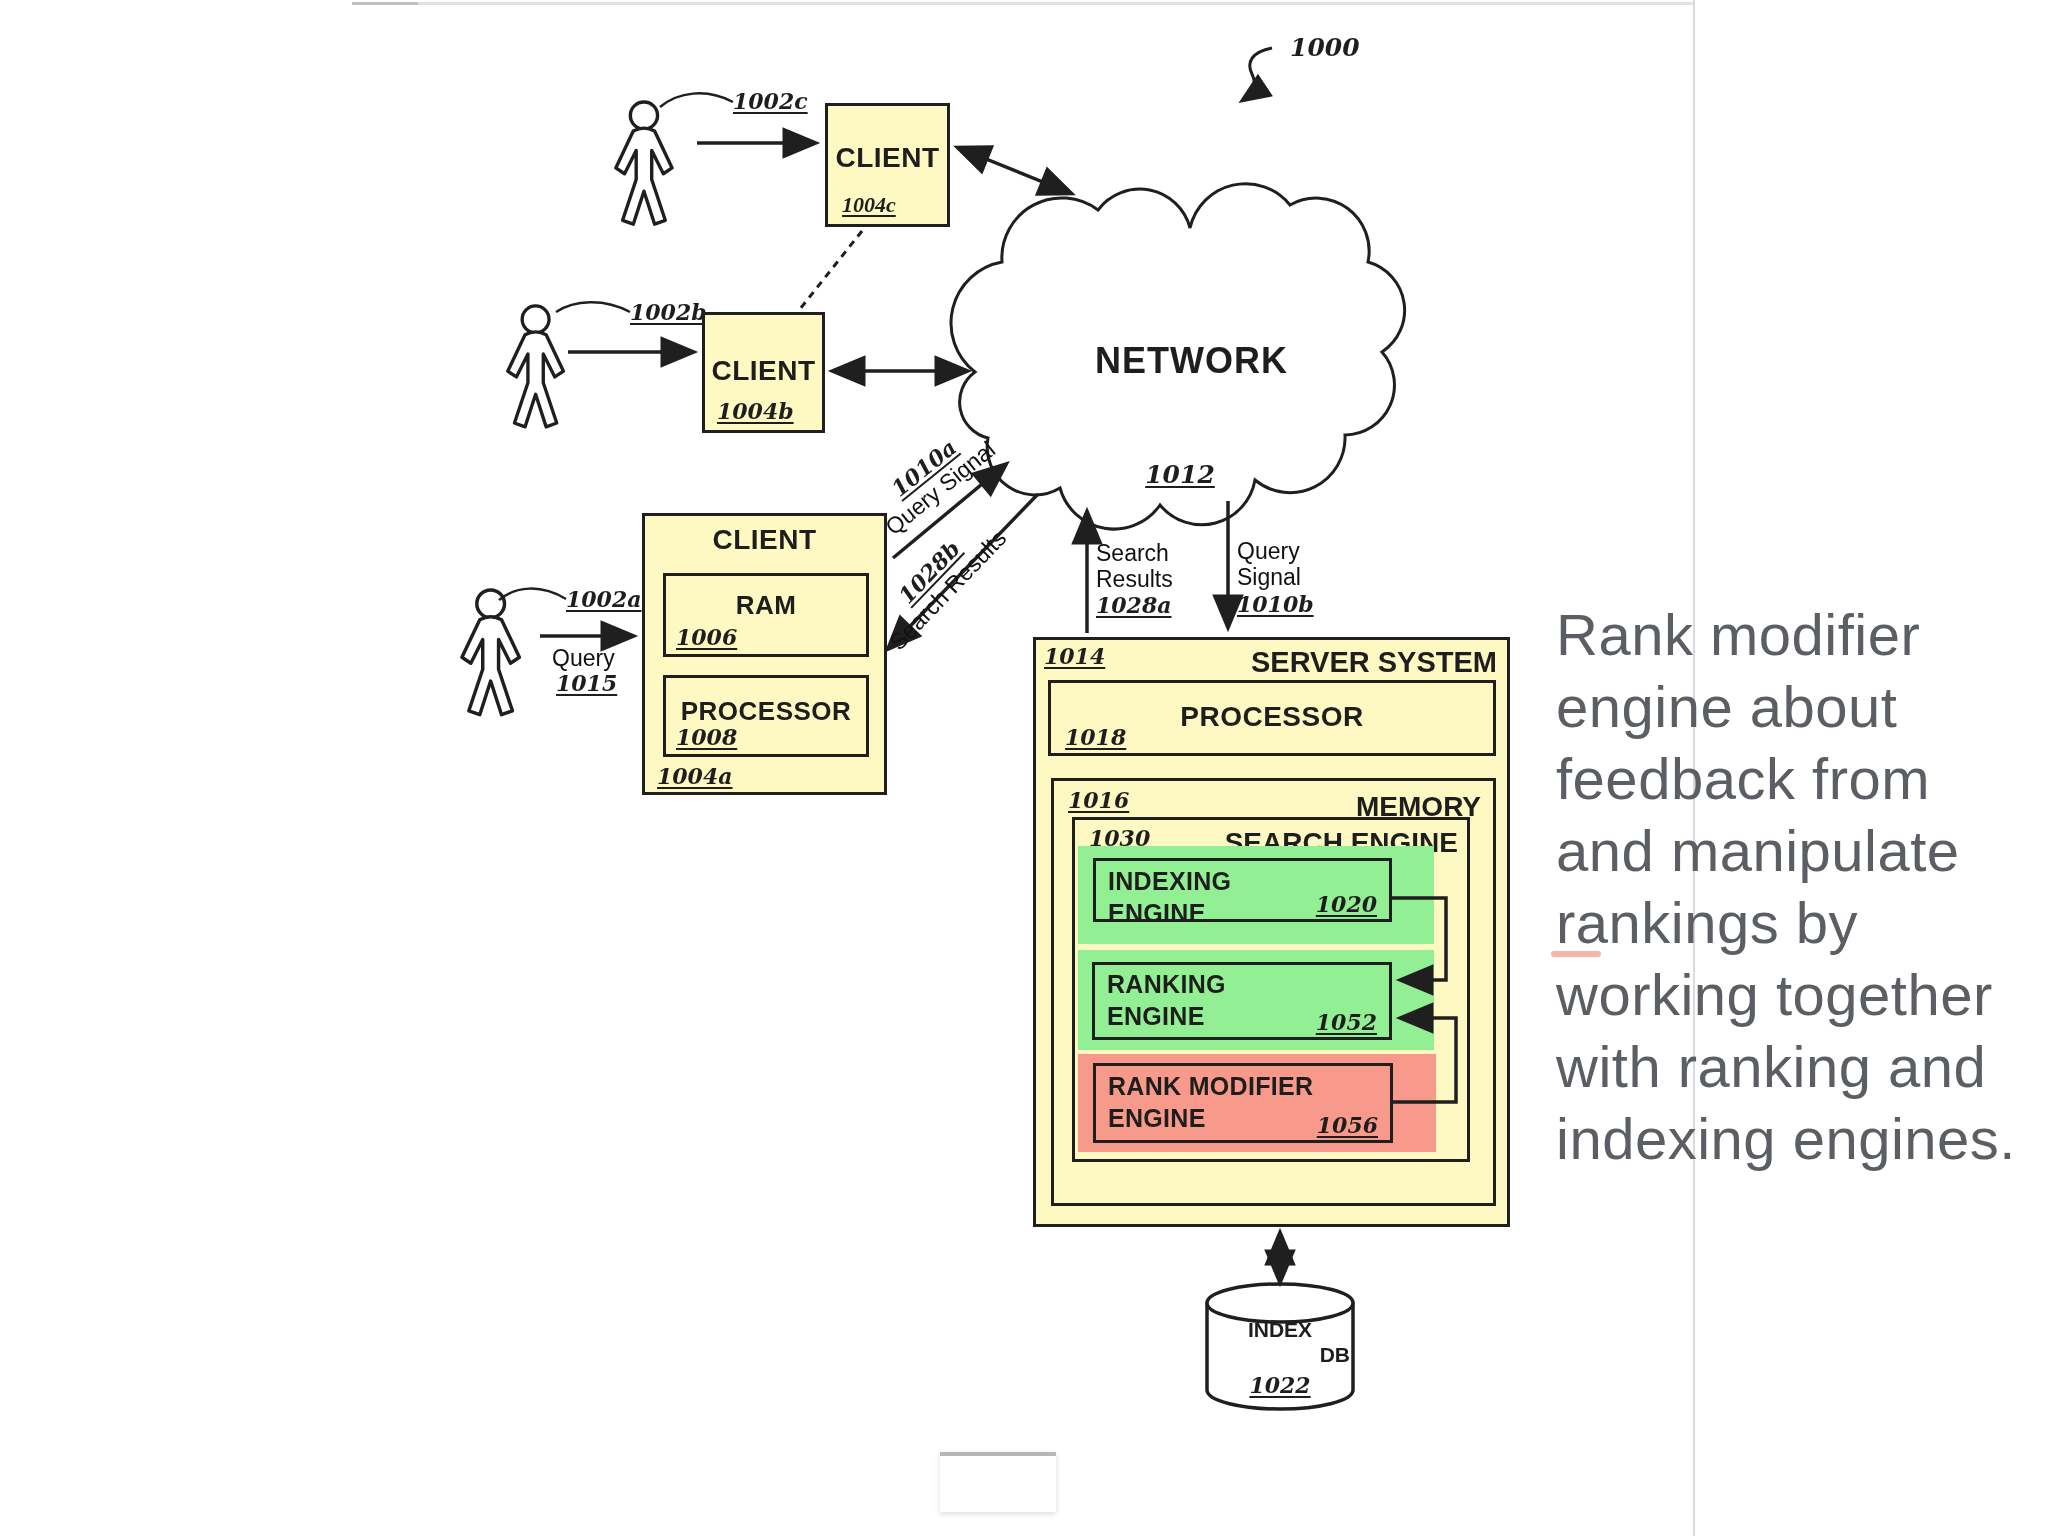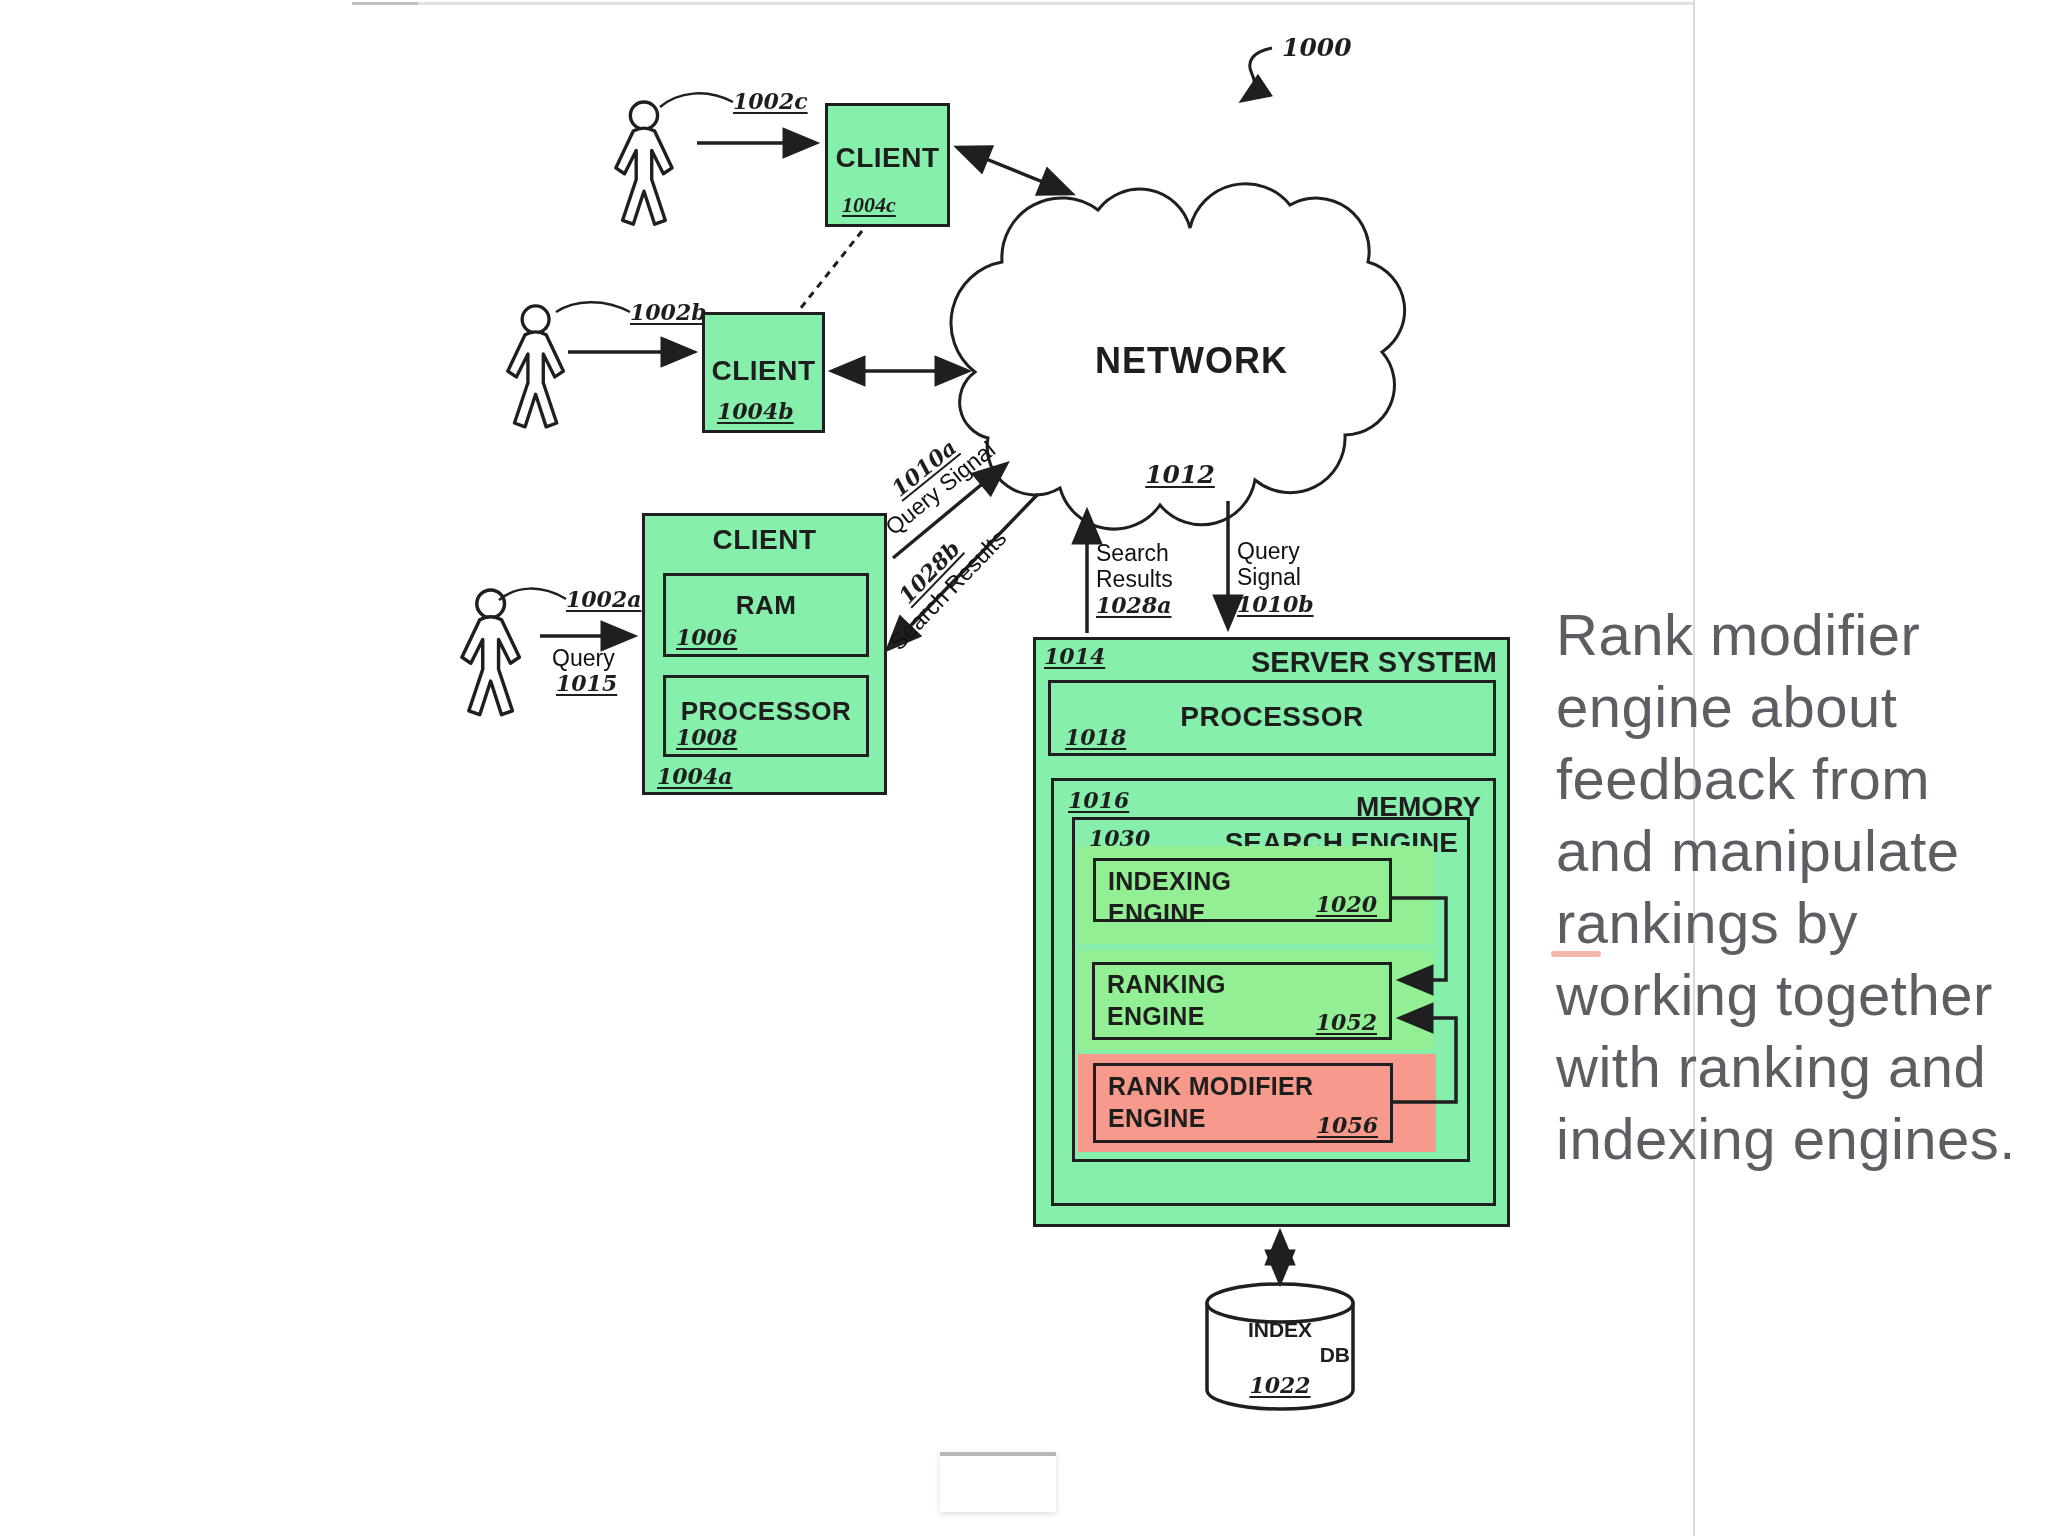--- a/index.html
+++ b/index.html
@@ -1,29 +1,29 @@
 <!DOCTYPE html>
 <html><head>
 <meta charset="utf-8">
 <style>
   html,body{margin:0;padding:0;background:#fff;}
   .stage{position:relative;width:2048px;height:1536px;background:#ffffff;overflow:hidden;
          font-family:"Liberation Sans",sans-serif;color:#1e1e1e;}
   svg.art{position:absolute;left:0;top:0;pointer-events:none;}
   
-  .pbox{position:absolute;border:3px solid #1f1f1f;background:#86efac;box-sizing:border-box;}
+  .pbox{position:absolute;border:3px solid #1f1f1f;background:#fef9c3;box-sizing:border-box;}
   .pbox.clear{background:transparent;}
   .btitle{position:absolute;left:0;right:0;text-align:center;font-weight:700;font-size:28px;letter-spacing:.5px;white-space:nowrap;}
   .lbl{position:absolute;white-space:nowrap;}
   .b28{font-weight:700;font-size:28px;}
   .r22{font-size:23px;color:#111;line-height:26px;}
   .ref{font-family:"DejaVu Serif",serif;font-style:italic;font-weight:700;font-size:22px;
        text-decoration:underline;text-decoration-thickness:2px;text-underline-offset:3px;}
   .ref.big{font-size:25px;}
-  .ref.noline{text-decoration:none;}
+  .ref.noline{text-decoration:none;margin-left:8px;}
   .band{position:absolute;}
   .engine-line{position:absolute;left:12px;font-weight:700;font-size:25px;letter-spacing:.3px;}
   .rot{position:absolute;text-align:center;line-height:26px;}
   
   .note{position:absolute;font-size:58px;letter-spacing:.5px;line-height:72px;font-weight:400;}
   .note div{white-space:nowrap;}
   
   .hairline-h{position:absolute;background:#e2e2e2;}
   .hairline-h .thumb{position:absolute;left:0;top:0;height:100%;width:66px;background:#bfbfbf;}
   .hairline-v{position:absolute;background:#dadada;}

